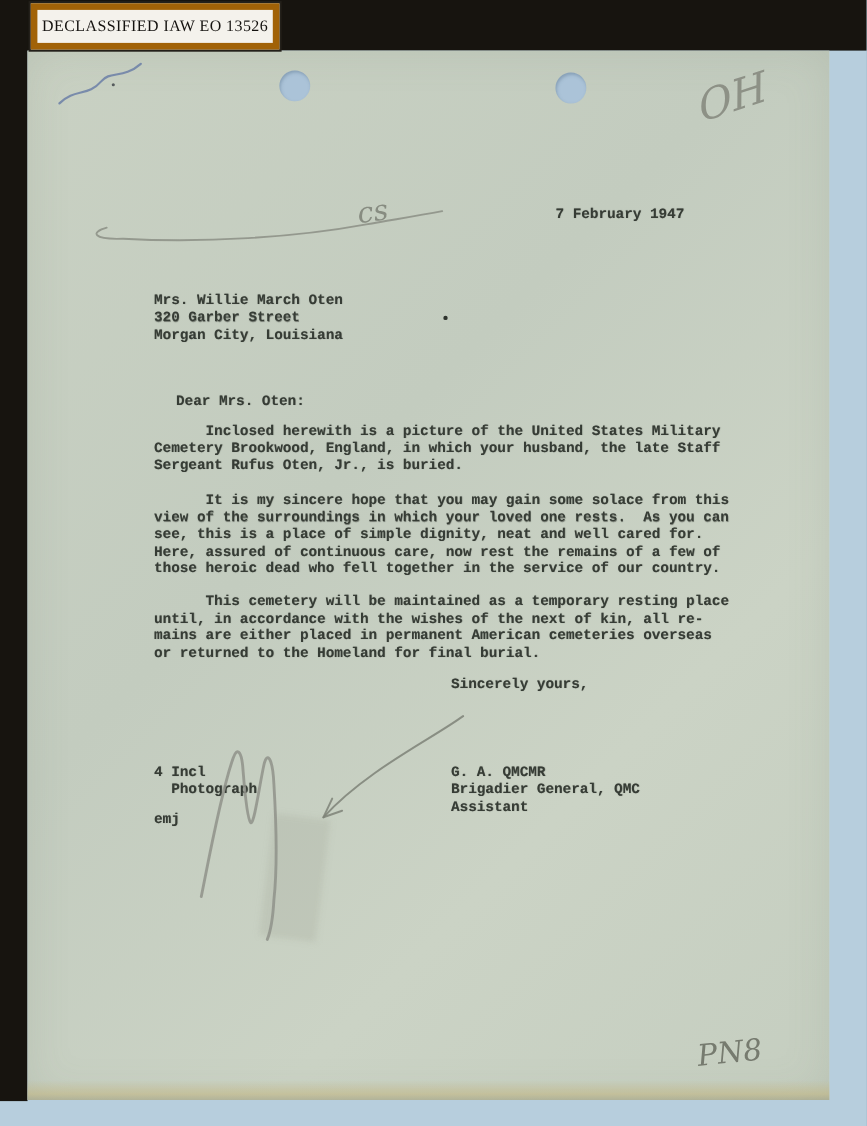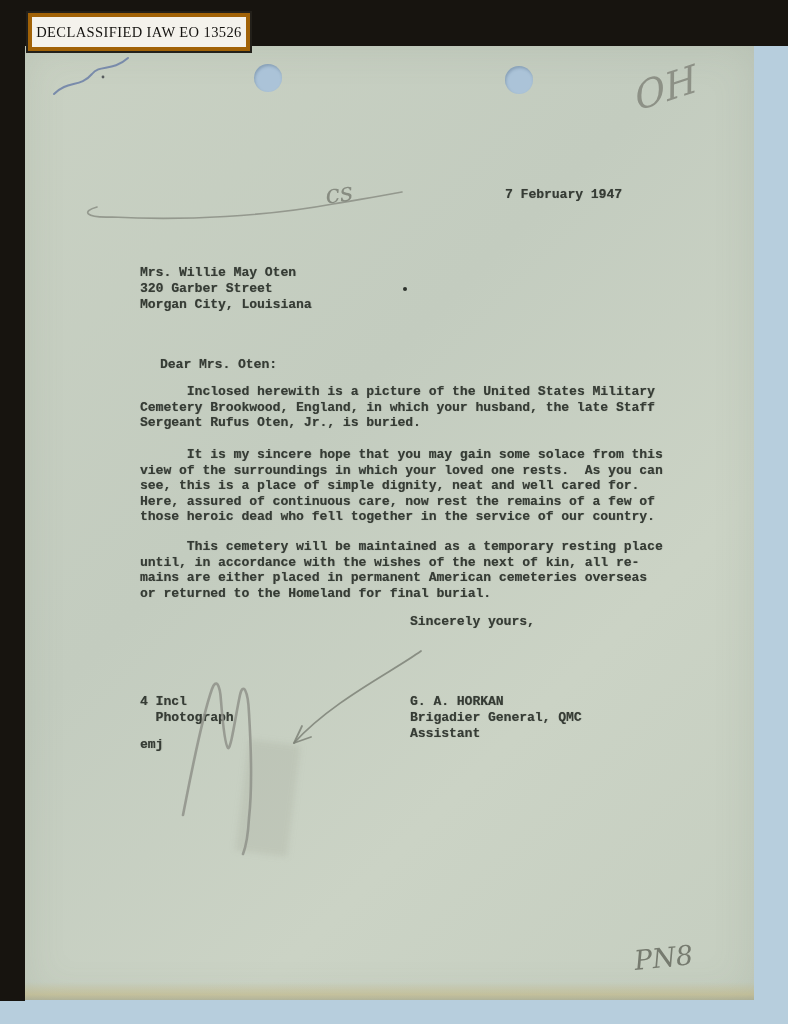--- a/index.html
+++ b/index.html
@@ -4,22 +4,22 @@
 <style>
   html,body{margin:0;padding:0;background:#9db6c6;}
   .scan{
     position:relative;width:788px;height:1024px;overflow:hidden;
     background:#b7cedd;
     font-family:"Liberation Sans",sans-serif;
   }
   .black-top{position:absolute;left:0;top:0;width:788px;height:46px;background:#17140f;}
   .black-left{position:absolute;left:0;top:0;width:25px;height:1001px;background:#17140f;}
   .declassified-label{
-    position:absolute;left:28px;top:13px;width:214px;height:30px;
-    background:#f4f2ec;border:4px solid #a16207;box-shadow:0 0 0 2px #23201a;
+    position:absolute;left:28px;top:3px;width:214px;height:30px;
+    background:#f4f2ec;border:6px solid #a16207;box-shadow:0 0 0 2px #23201a;
     display:flex;align-items:center;justify-content:center;
   }
   .declassified-label span{
     font-family:"Liberation Serif",serif;font-size:14.5px;color:#14120f;
     letter-spacing:.4px;white-space:nowrap;
   }
   .paper{
     position:absolute;left:25px;top:46px;width:729px;height:954px;
     background:linear-gradient(135deg,#c9d1c3 0%,#c3ccbf 40%,#cbd3c5 70%,#c5cec0 100%);
     box-shadow:inset 0 0 40px rgba(110,120,100,.15);
@@ -73,39 +73,39 @@
 <div class="scan">
 
   <div class="black-top"></div>
   <div class="black-left"></div>
 
   <div class="paper">
     <div class="punch-hole hole-1"></div>
     <div class="punch-hole hole-2"></div>
 
     <div class="type-block date-line">7 February 1947</div>
-    <div class="type-block addr-block">Mrs. Willie May Oten
+    <div class="type-block addr-block">Mrs. Willie March Oten
 320 Garber Street
 Morgan City, Louisiana</div>
     <div class="ink-dot"></div>
     <div class="type-block salutation">Dear Mrs. Oten:</div>
     <div class="type-block para p1">      Inclosed herewith is a picture of the United States Military
 Cemetery Brookwood, England, in which your husband, the late Staff
 Sergeant Rufus Oten, Jr., is buried.</div>
     <div class="type-block para p2">      It is my sincere hope that you may gain some solace from this
 view of the surroundings in which your loved one rests.  As you can
 see, this is a place of simple dignity, neat and well cared for.
 Here, assured of continuous care, now rest the remains of a few of
 those heroic dead who fell together in the service of our country.</div>
     <div class="type-block para p3">      This cemetery will be maintained as a temporary resting place
 until, in accordance with the wishes of the next of kin, all re-
 mains are either placed in permanent American cemeteries overseas
 or returned to the Homeland for final burial.</div>
     <div class="type-block closing">Sincerely yours,</div>
-    <div class="type-block sig-block">G. A. HORKAN
+    <div class="type-block sig-block">G. A. QMCMR
 Brigadier General, QMC
 Assistant</div>
     <div class="type-block incl-block">4 Incl
   Photograph</div>
     <div class="type-block typist">emj</div>
   </div>
 
   <div class="stamp-smudge"></div>
 
   <svg class="pencil-layer" viewBox="0 0 788 1024" xmlns="http://www.w3.org/2000/svg">

